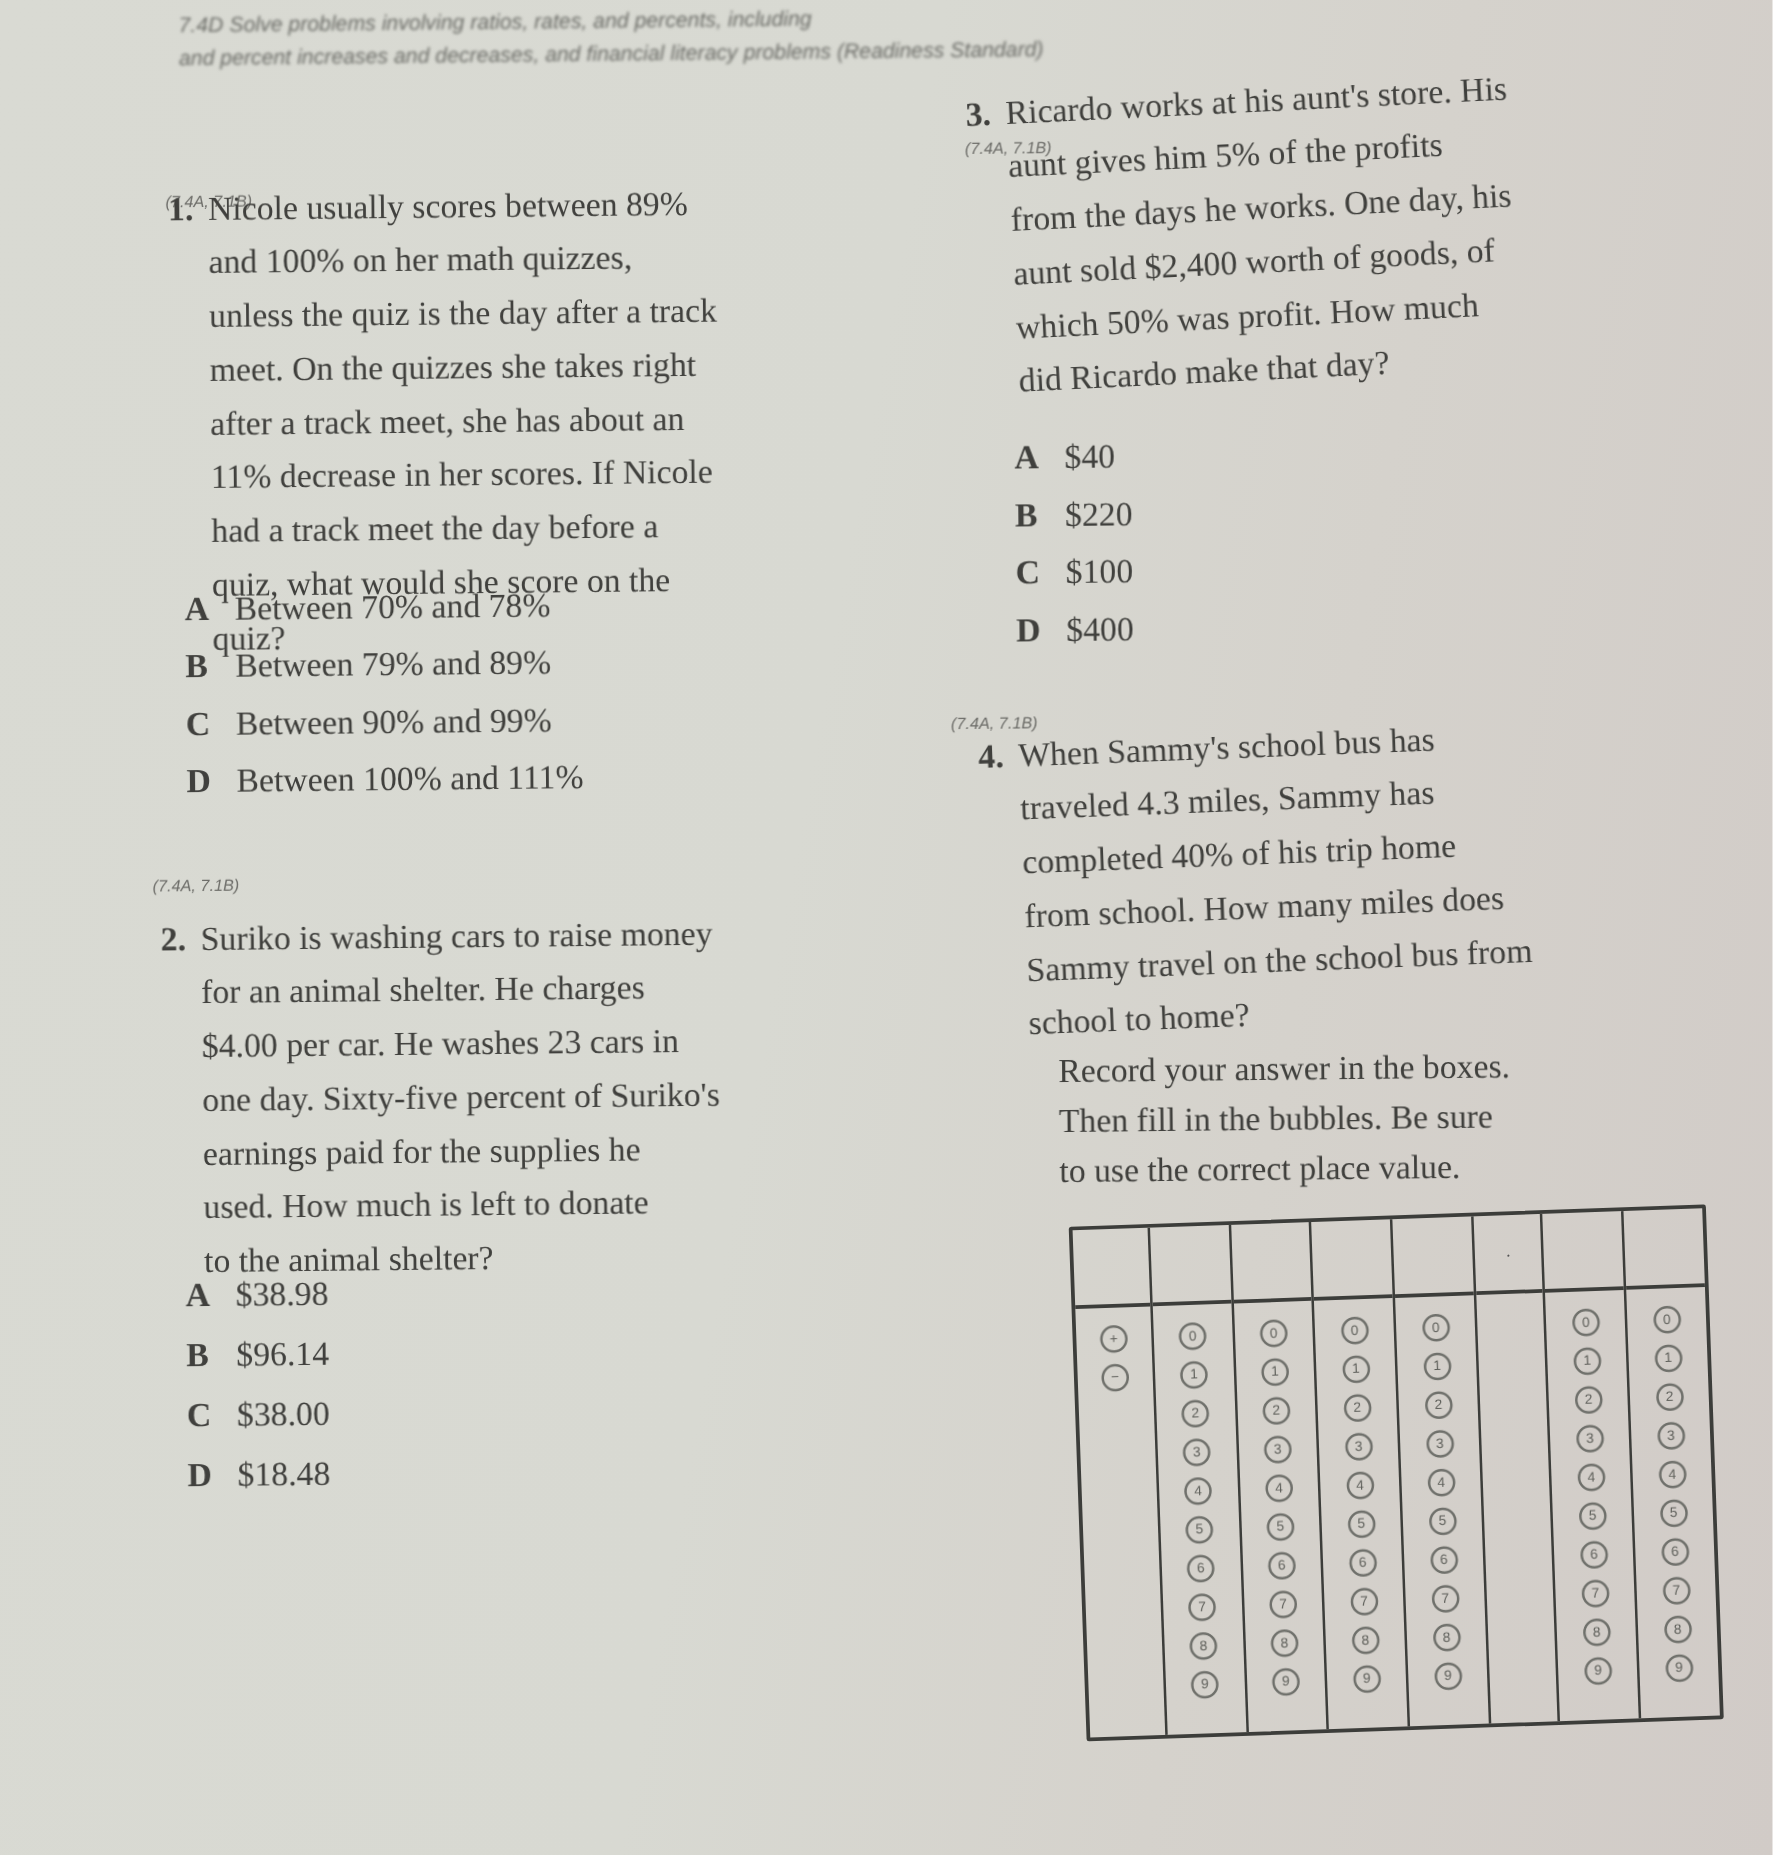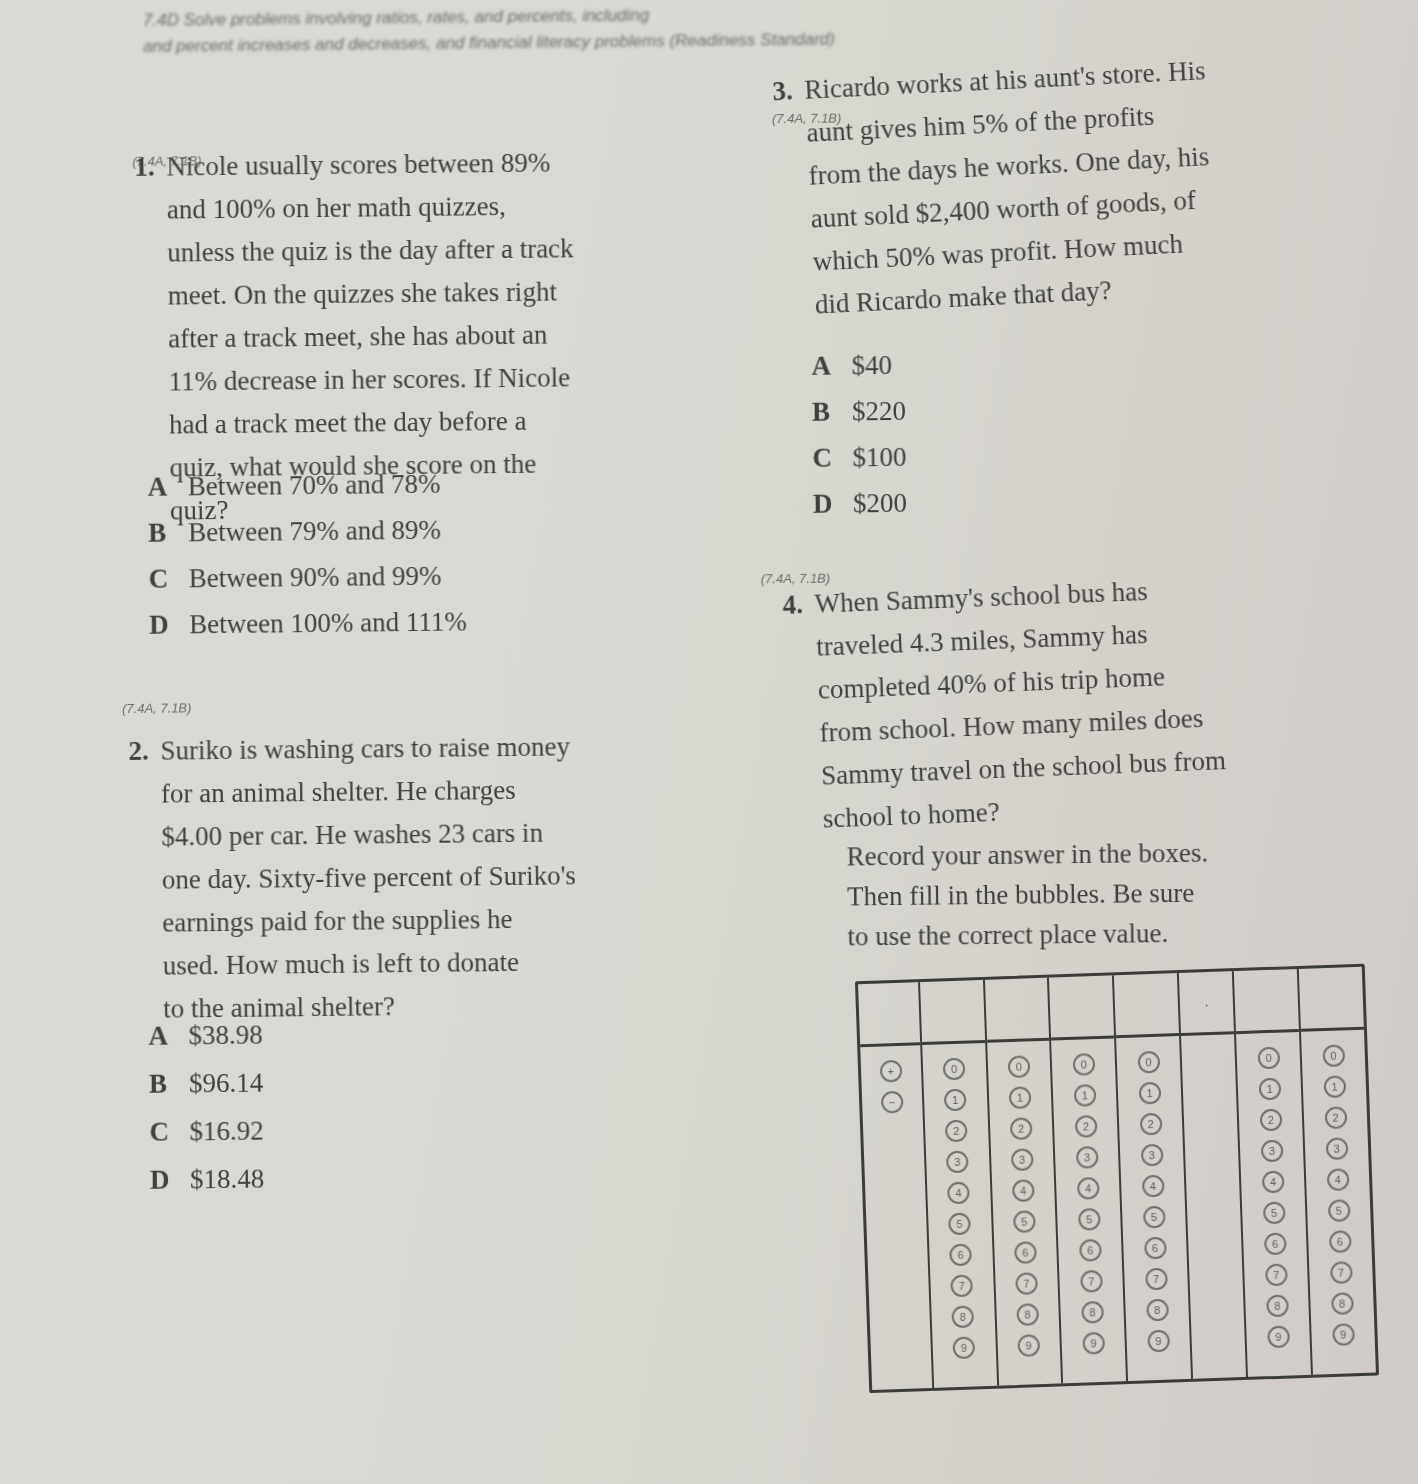--- a/index.html
+++ b/index.html
@@ -116,21 +116,21 @@
     <div class="choice" style="height:48px">
         <span class="letter">A</span>
         <span>$38.98</span>
       </div>
     <div class="choice" style="height:48px">
         <span class="letter">B</span>
         <span>$96.14</span>
       </div>
     <div class="choice" style="height:48px">
         <span class="letter">C</span>
-        <span>$16.92</span>
+        <span>$38.00</span>
       </div>
     <div class="choice" style="height:48px">
         <span class="letter">D</span>
         <span>$18.48</span>
       </div>
   </div>
 
   <div class="tag" style="left:778px; top:112px;">(7.4A, 7.1B)</div>
   <div class="q" style="left:810px; top:70px; width:600px; transform:rotate(-2.2deg); transform-origin:0 0;">
     <span class="num">3.</span>
@@ -149,21 +149,21 @@
     <div class="choice">
         <span class="letter">B</span>
         <span>$220</span>
       </div>
     <div class="choice">
         <span class="letter">C</span>
         <span>$100</span>
       </div>
     <div class="choice">
         <span class="letter">D</span>
-        <span>$200</span>
+        <span>$400</span>
       </div>
   </div>
 
   <div class="tag" style="left:762px; top:572px;">(7.4A, 7.1B)</div>
   <div class="q" style="left:815px; top:584px; width:600px; transform:rotate(-1.6deg); transform-origin:0 0;">
     <span class="num">4.</span>
     <div class="stem">When Sammy's school bus has
 traveled 4.3 miles, Sammy has
 completed 40% of his trip home
 from school. How many miles does

